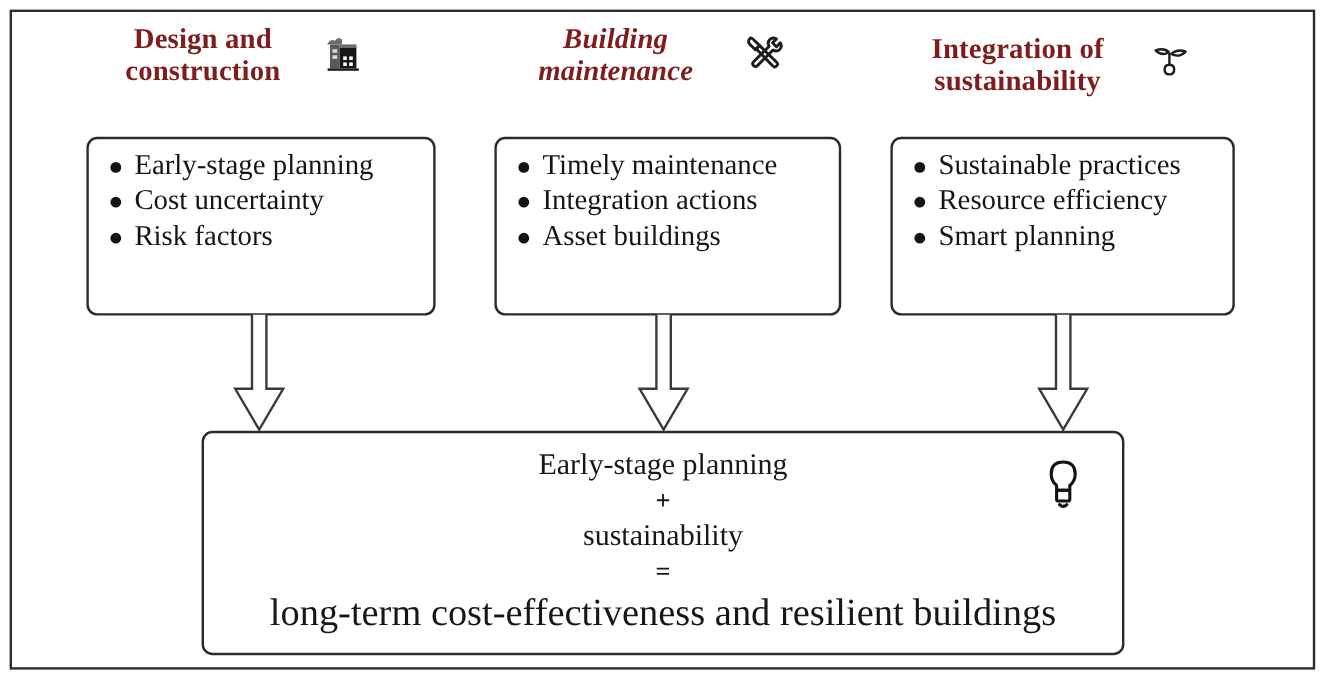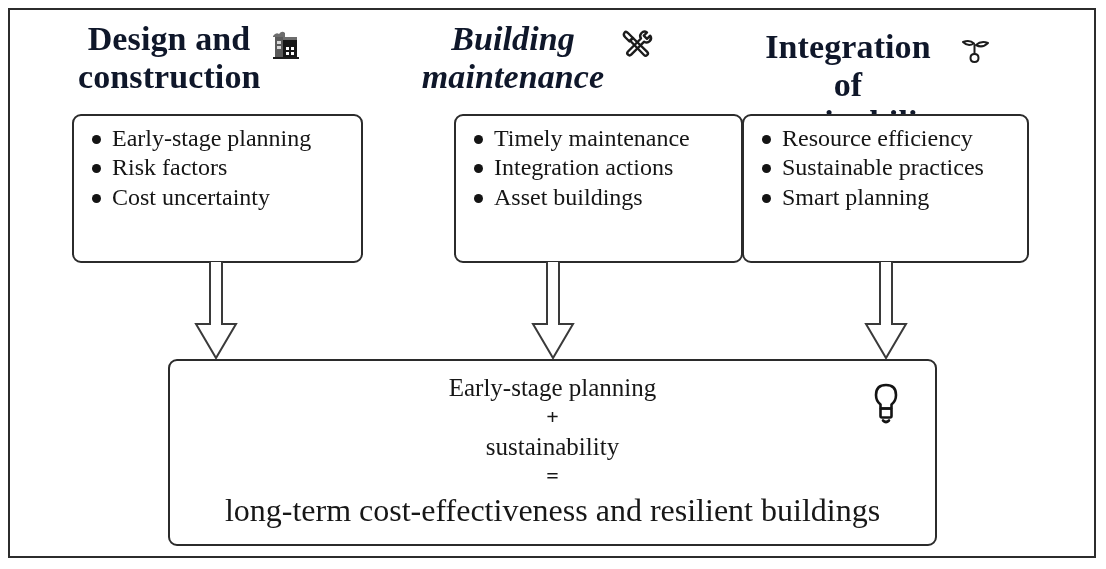--- a/index.html
+++ b/index.html
@@ -33,26 +33,26 @@
   }
   
   .col-header {
     position: absolute;
     display: flex;
     align-items: flex-start;
     gap: 10px;
   }
   .col-header-text {
     font-weight: bold;
-    font-size: 34px;
+    font-size: 24px;
     line-height: 1.12;
     letter-spacing: 0.1px;
     text-align: center;
     white-space: pre-line;
-    color: #0f172a;
+    color: #7f1d1d;
   }
   .col-header-icon {
     margin-top: 6px;
     flex: 0 0 auto;
   }
   #hdr-1 { left: 78px;  top: 20px; width: 250px; }
   #hdr-1 .col-header-text { width: 182px; }
   #hdr-2 { left: 418px; top: 20px; width: 250px; }
   #hdr-2 .col-header-text { width: 190px; font-style: italic; }
   #hdr-3 { left: 748px; top: 28px; width: 250px; }
@@ -61,21 +61,21 @@
   
   .topbox {
     position: absolute;
     border: 2px solid #2b2b2b;
     border-radius: 9px;
     box-sizing: border-box;
     background: #ffffff;
     padding: 8px 10px 8px 8px;
   }
   #box-1 { left: 72px;  top: 114px; width: 291px; height: 149px; }
-  #box-2 { left: 412px; top: 114px; width: 289px; height: 149px; margin-left: 42px; }
+  #box-2 { left: 412px; top: 114px; width: 289px; height: 149px; }
   #box-3 { left: 742px; top: 114px; width: 287px; height: 149px; }
 
   .bullet-list {
     list-style: none;
     margin: 0;
     padding: 0;
   }
   .bullet-list li {
     position: relative;
     padding-left: 30px;
@@ -198,37 +198,37 @@
           <path d="M16.5 11 q0 5 0 9"></path>
           <path d="M16.5 20 q-4 0 -4 4 q0 4 4 4 q4 0 4 -4 q0 -4 -4 -4 Z"></path>
         </g>
       </svg>
     </div>
   </div>
 
   <div class="topbox" id="box-1">
     <ul class="bullet-list">
       <li>Early-stage planning</li>
+      <li>Cost uncertainty</li>
       <li>Risk factors</li>
-      <li>Cost uncertainty</li>
     </ul>
   </div>
 
   <div class="topbox" id="box-2">
     <ul class="bullet-list">
       <li>Timely maintenance</li>
       <li>Integration actions</li>
       <li>Asset buildings</li>
     </ul>
   </div>
 
   <div class="topbox" id="box-3">
     <ul class="bullet-list">
+      <li>Sustainable practices</li>
       <li>Resource efficiency</li>
-      <li>Sustainable practices</li>
       <li>Smart planning</li>
     </ul>
   </div>
 
   <div class="arrow" id="arrow-1">
     <svg class="icon-svg" width="56" height="100" viewBox="0 0 56 100">
       <path d="M22 0 L22 62 L8 62 L28 96 L48 62 L34 62 L34 0" fill="#ffffff" stroke="#3a3a3a" stroke-width="2" stroke-linejoin="miter"></path>
     </svg>
   </div>
   <div class="arrow" id="arrow-2">

